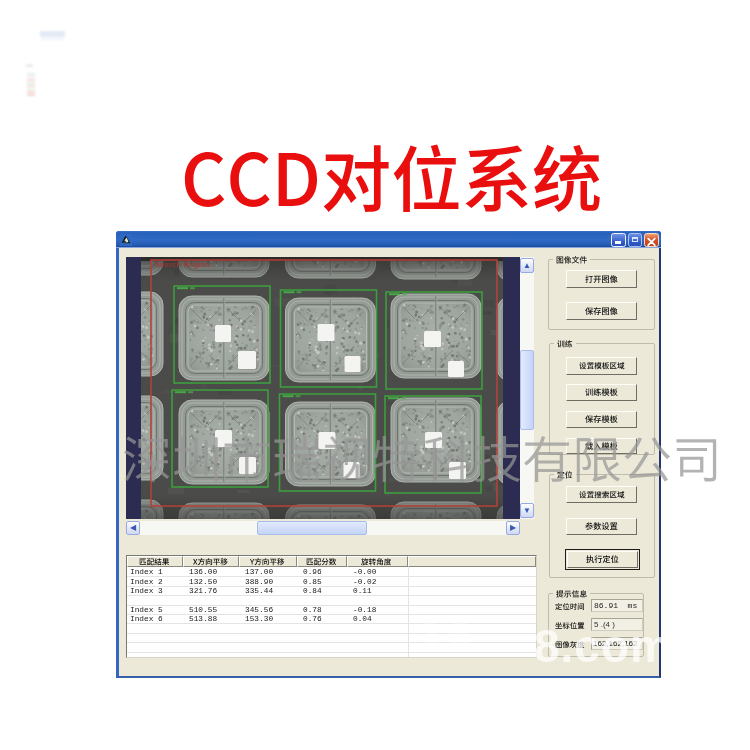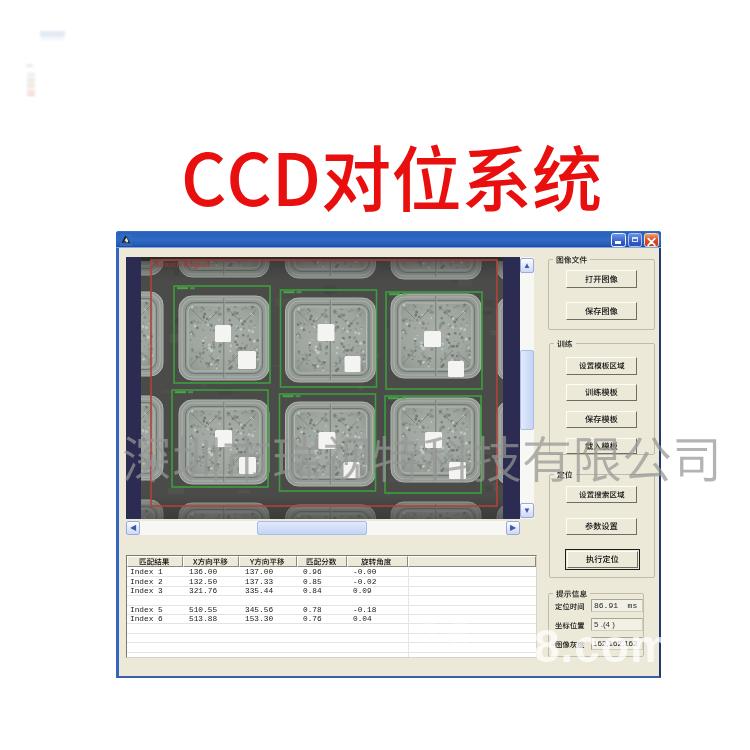--- a/index.html
+++ b/index.html
@@ -458,30 +458,30 @@
 <div class="abs" style="left:0;top:12.2px;width:409px;height:9px;font-size:7.8px;color:#1a1a1a;font-family:'Liberation Mono',monospace;text-align:right;">
       <span class="abs" style="left:3px;top:0">Index 1</span>
       <span class="abs" style="left:62px;top:0">136.00</span>
       <span class="abs" style="left:118px;top:0">137.00</span>
       <span class="abs" style="left:176px;top:0">0.96</span>
       <span class="abs" style="left:226px;top:0">-0.00</span>
     </div>
 <div class="abs" style="left:0;top:21.6px;width:409px;height:14px;font-size:7.8px;color:#1a1a1a;font-family:'Liberation Mono',monospace;">
       <span class="abs" style="left:3px;top:0">Index 2</span>
       <span class="abs" style="left:62px;top:0">132.50</span>
-      <span class="abs" style="left:118px;top:0">137.33</span>
+      <span class="abs" style="left:118px;top:0">388.90</span>
       <span class="abs" style="left:176px;top:0">0.85</span>
       <span class="abs" style="left:226px;top:0">-0.02</span>
     </div>
 <div class="abs" style="left:0;top:31.0px;width:409px;height:9px;font-size:7.8px;color:#1a1a1a;font-family:'Liberation Mono',monospace;">
       <span class="abs" style="left:3px;top:0">Index 3</span>
       <span class="abs" style="left:62px;top:0">321.76</span>
       <span class="abs" style="left:118px;top:0">335.44</span>
       <span class="abs" style="left:176px;top:0">0.84</span>
-      <span class="abs" style="left:226px;top:0">0.09</span>
+      <span class="abs" style="left:226px;top:0">0.11</span>
     </div>
 <div class="abs" style="left:0;top:49.8px;width:409px;height:9px;font-size:7.8px;color:#1a1a1a;font-family:'Liberation Mono',monospace;text-decoration:underline;">
       <span class="abs" style="left:3px;top:0">Index 5</span>
       <span class="abs" style="left:62px;top:0">510.55</span>
       <span class="abs" style="left:118px;top:0">345.56</span>
       <span class="abs" style="left:176px;top:0">0.78</span>
       <span class="abs" style="left:226px;top:0">-0.18</span>
     </div>
 <div class="abs" style="left:0;top:59.2px;width:409px;height:9px;font-size:7.8px;color:#1a1a1a;font-family:'Liberation Mono',monospace;">
       <span class="abs" style="left:3px;top:0">Index 6</span>

